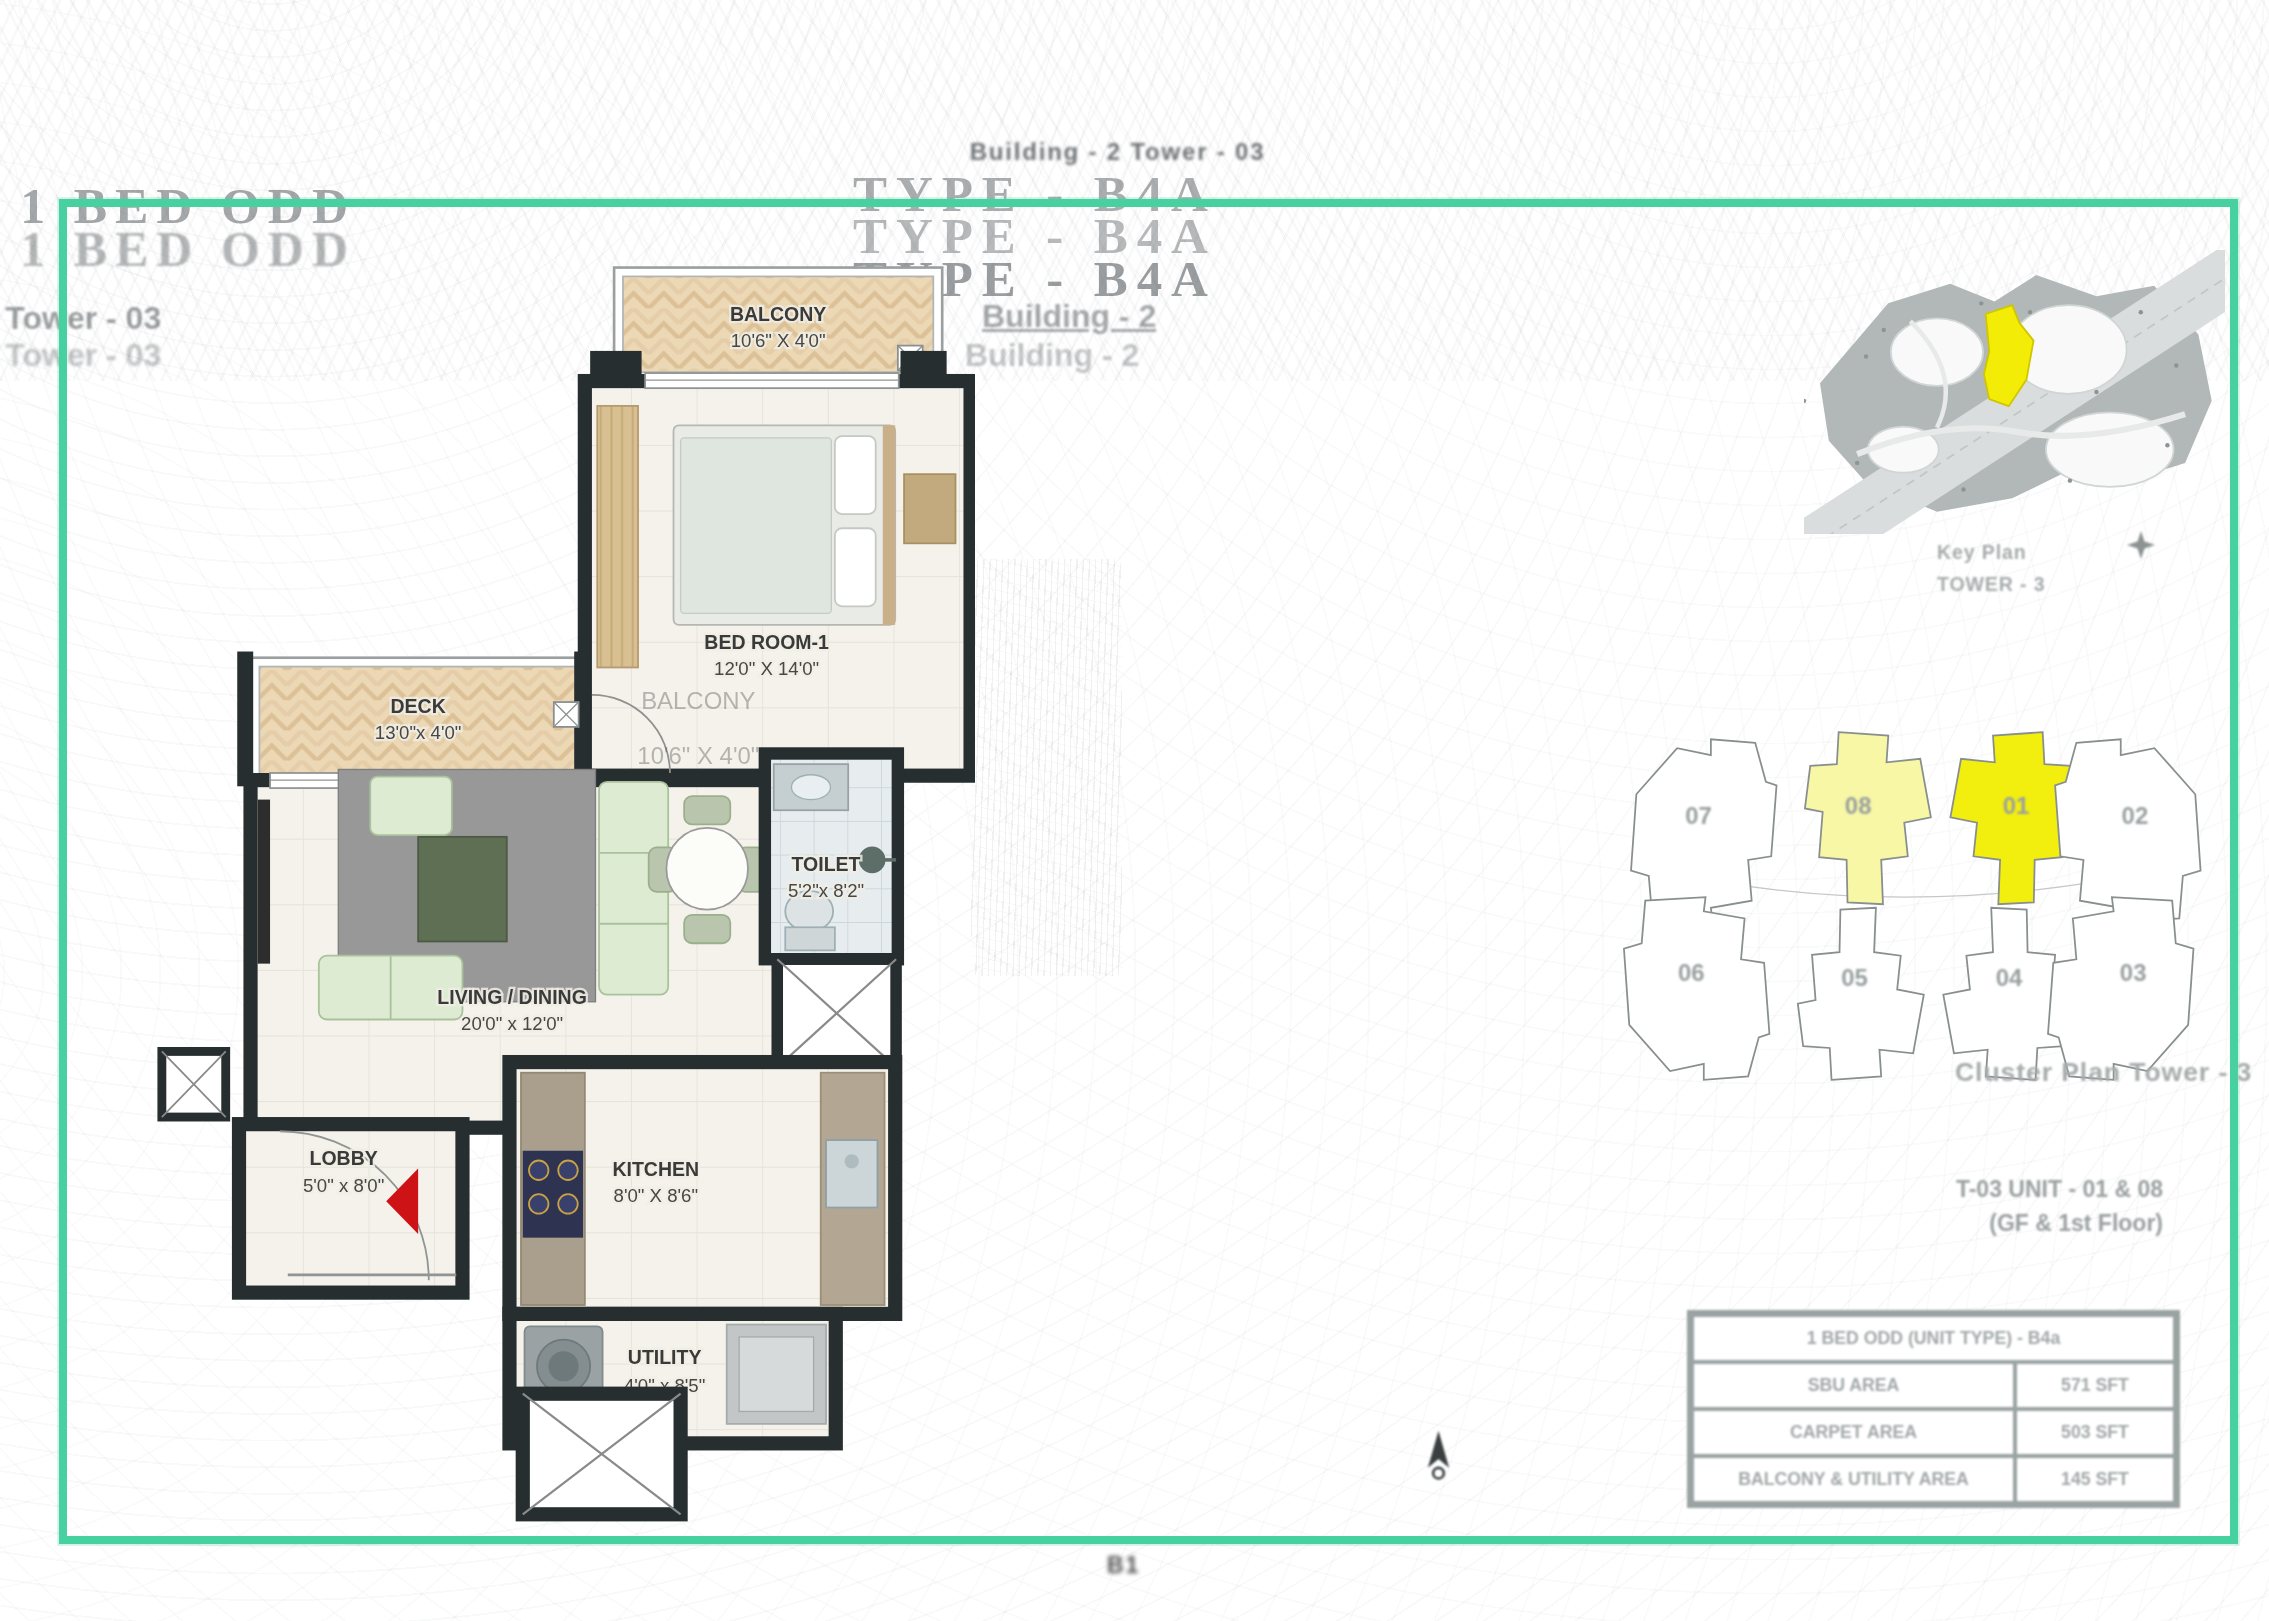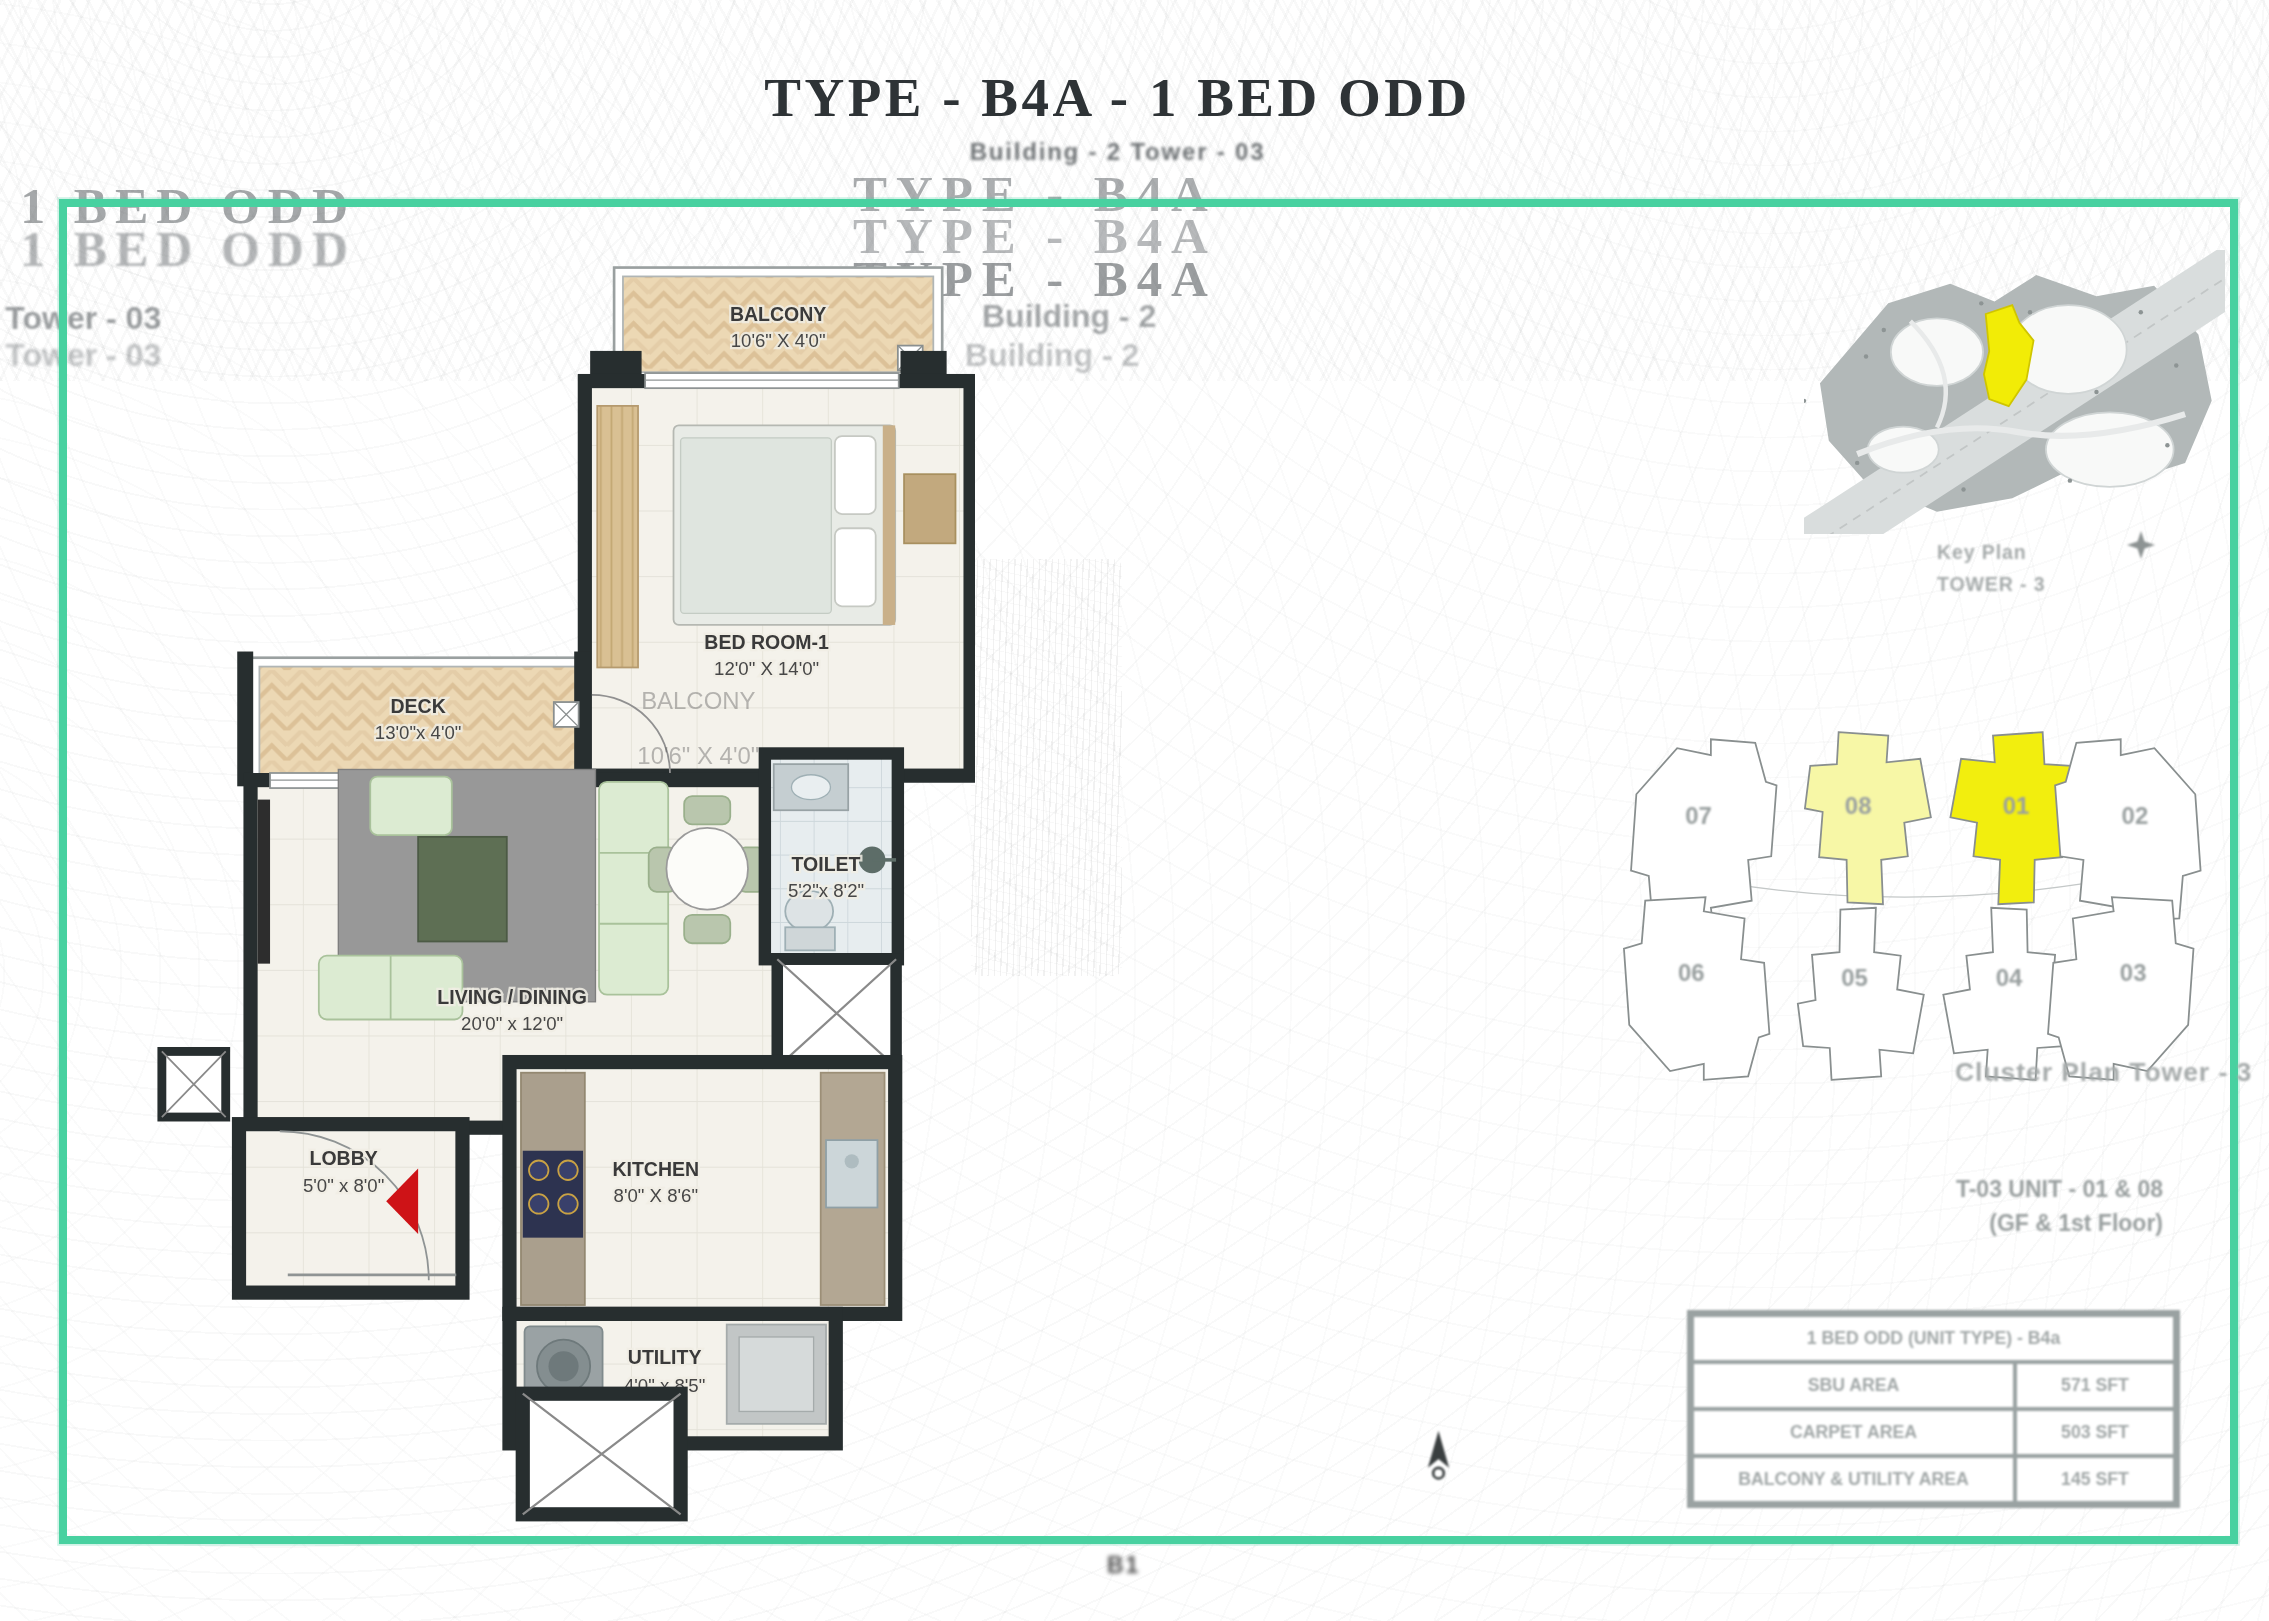--- a/index.html
+++ b/index.html
@@ -23,21 +23,21 @@
   .title{position:absolute;left:736px;top:66px;width:763px;text-align:center;
          font-family:"Liberation Serif",serif;font-weight:700;font-size:55px;letter-spacing:3.5px;
          color:#2e3336;filter:blur(0.4px);}
   .subtitle{position:absolute;left:736px;top:138px;width:763px;text-align:center;
          font-weight:700;font-size:24px;color:#4a4f52;opacity:.8;filter:blur(1.4px);letter-spacing:1.8px;}
   .ghost{position:absolute;font-family:"Liberation Serif",serif;font-weight:700;color:#3a4044;
          pointer-events:none;white-space:nowrap;}
   .g-t1{left:853px;top:165px;font-size:51px;letter-spacing:8.9px;opacity:.42;filter:blur(0.5px);}
   .g-t2{left:853px;top:207px;font-size:51px;letter-spacing:8.9px;opacity:.36;filter:blur(0.7px);}
   .g-t3{left:853px;top:250px;font-size:51px;letter-spacing:8.9px;opacity:.5;filter:blur(0.4px);}
-  .g-b1{left:982px;top:298px;font-family:"Liberation Sans",sans-serif;font-size:32px;opacity:.45;filter:blur(0.9px);}
+  .g-b1{left:982px;top:298px;font-family:"Liberation Sans",sans-serif;font-size:32px;opacity:.45;filter:blur(0.9px);text-decoration:underline;}
   .g-b2{left:965px;top:337px;font-family:"Liberation Sans",sans-serif;font-size:32px;opacity:.3;filter:blur(1.2px);}
   .g-l1{left:-25px;top:177px;font-size:50px;letter-spacing:8px;opacity:.45;filter:blur(0.6px);}
   .g-l2{left:-25px;top:220px;font-size:50px;letter-spacing:8px;opacity:.38;filter:blur(0.8px);}
   .g-l3{left:5.3px;top:300px;font-family:"Liberation Sans",sans-serif;font-size:32px;opacity:.5;filter:blur(1.1px);}
   .g-l4{left:5.3px;top:337px;font-family:"Liberation Sans",sans-serif;font-size:32px;opacity:.32;filter:blur(1.4px);}
   
   .plan{position:absolute;left:106px;top:248px;}
   .pn{font:700 22px "Liberation Sans",sans-serif;fill:#3a3a3a;text-anchor:middle;
       paint-order:stroke;stroke:rgba(240,237,228,.85);stroke-width:5px;}
   .pd{font:400 21px "Liberation Sans",sans-serif;fill:#474747;text-anchor:middle;
@@ -77,21 +77,20 @@
   <div class="ghost g-t1">TYPE - B4A</div>
   <div class="ghost g-t2">TYPE - B4A</div>
   <div class="ghost g-t3">TYPE - B4A</div>
   <div class="ghost g-b1">Building - 2</div>
   <div class="ghost g-b2">Building - 2</div>
   <div class="ghost g-l1">- 1 BED ODD</div>
   <div class="ghost g-l2">- 1 BED ODD</div>
   <div class="ghost g-l3">Tower - 03</div>
   <div class="ghost g-l4">Tower - 03</div>
 
-  <div class="title">TYPE - B4A - 1 BED ODD</div>
   <div class="subtitle">Building - 2 Tower - 03</div>
 
   <div class="frame"></div>
   <div class="scratch"></div>
 
   <svg class="plan" width="869" height="1277" viewBox="0 0 980 1440">
     <defs>
       <pattern id="herr" width="34" height="34" patternUnits="userSpaceOnUse">
         <rect width="34" height="34" fill="#ecd8b4"></rect>
         <path d="M0,34 L17,17 L34,34" stroke="#dcc198" stroke-width="5" fill="none"></path>

